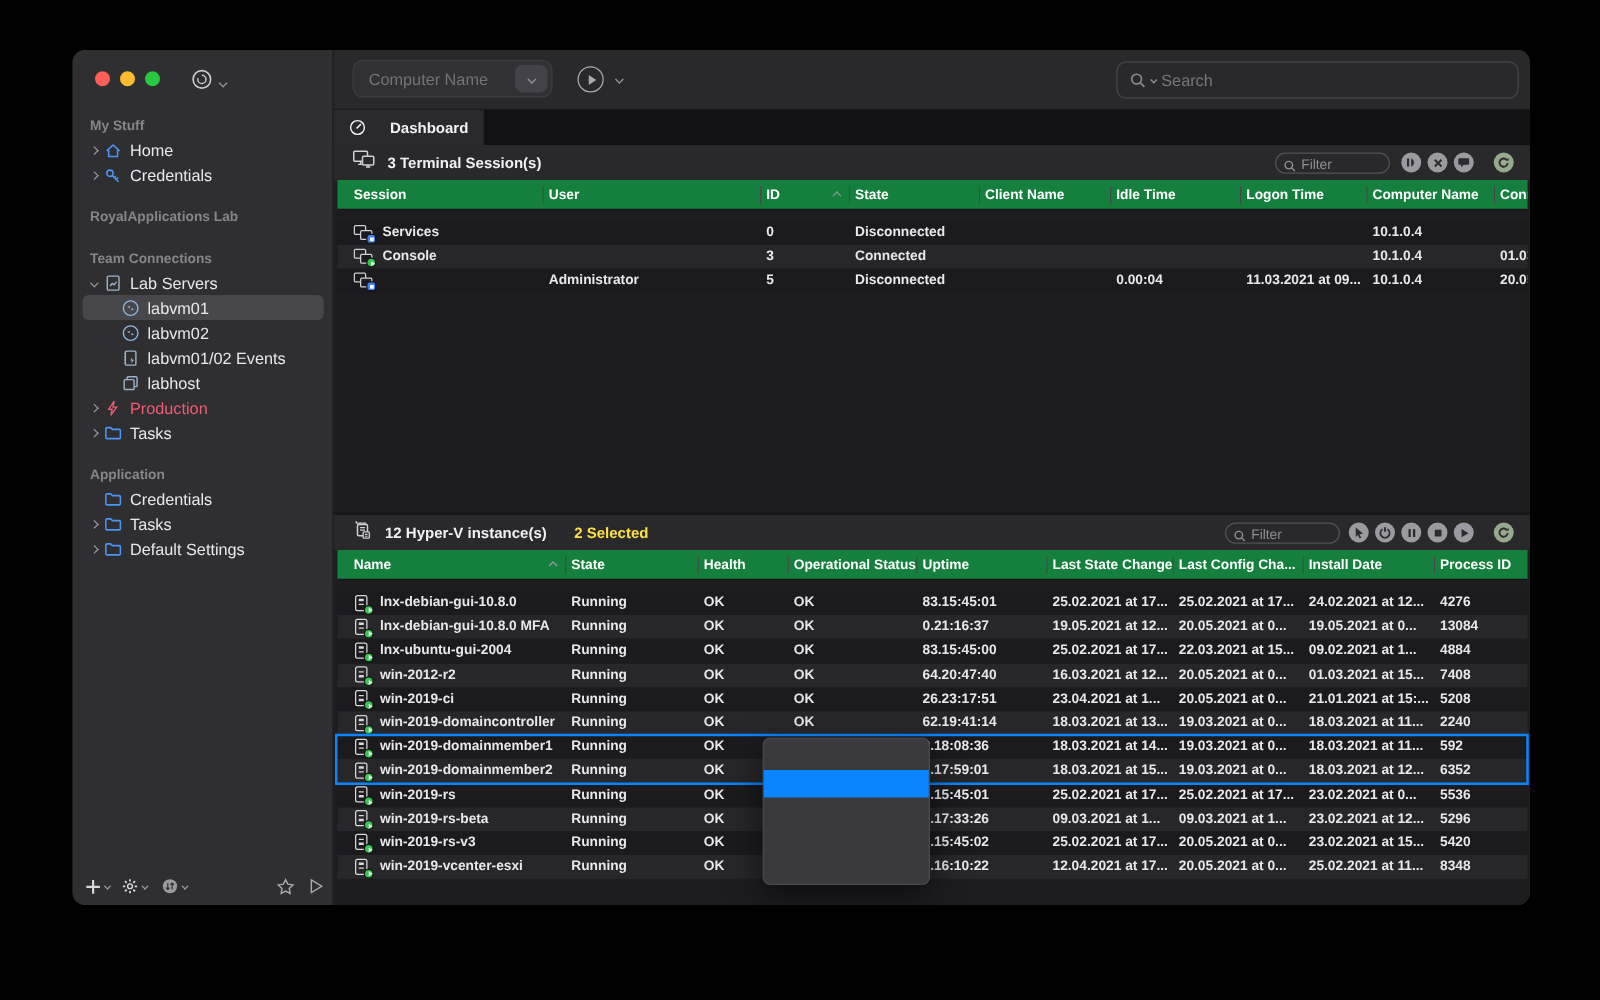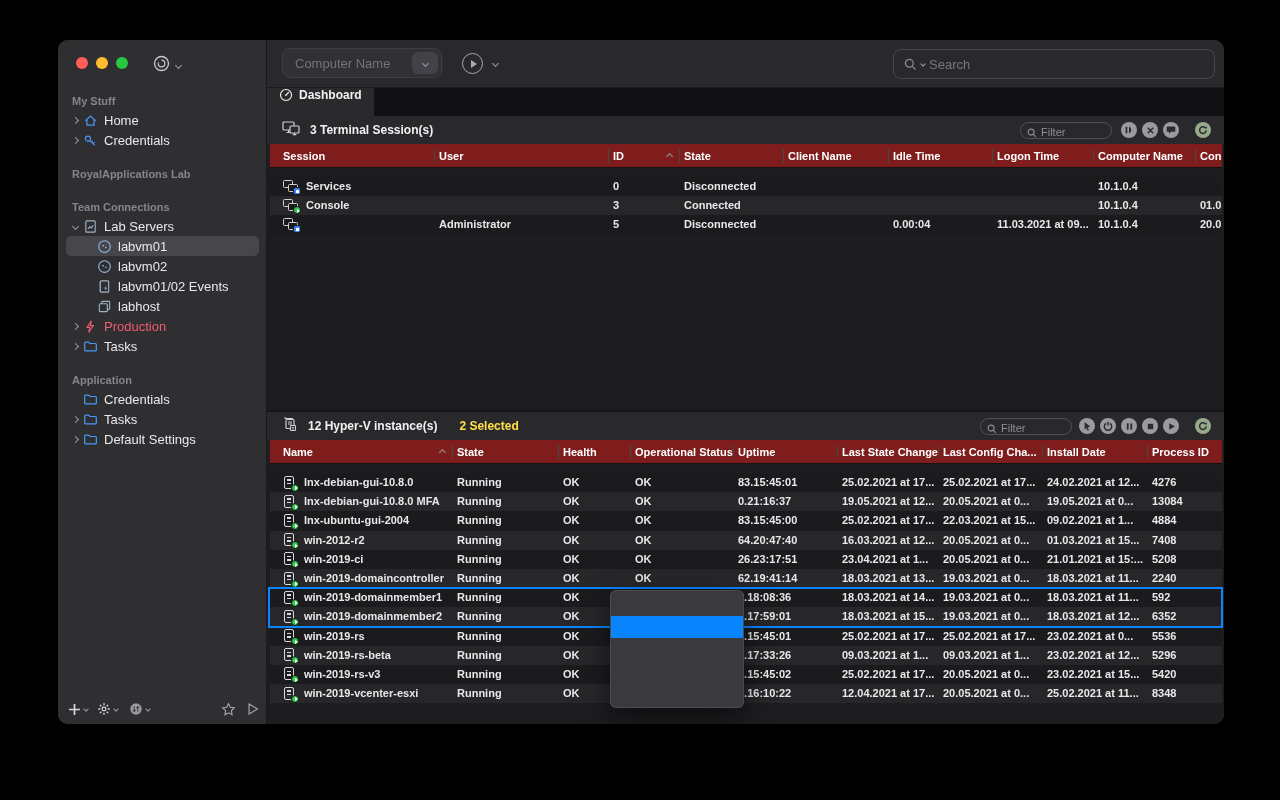--- a/index.html
+++ b/index.html
@@ -52,21 +52,21 @@
     border-top:4px solid transparent; border-bottom:4px solid transparent; margin-left:2px; }
   .play-chev { position:absolute; left:226px; top:21px; }
   .search-field { position:absolute; left:626px; top:9px; width:322px; height:30px;
     border:1px solid #47464c; border-radius:8px; display:flex; align-items:center; padding-left:10px; gap:4px; }
   .search-field input { flex:1; background:none; border:none; outline:none; font-size:13px;
     color:#ddd; font-family:inherit; }
   .search-field input::placeholder { color:#77767c; }
 
   .tabstrip { position:absolute; left:0; top:48px; width:100%; height:28px; background:#121114; }
   .tab { position:absolute; left:0; top:0; height:28px; padding:0 12px; background:#2a292c;
-    display:flex; align-items:flex-start; gap:6px; font-size:12px; font-weight:bold; color:#f2f2f4; }
+    display:flex; align-items:center; gap:19px; font-size:12px; font-weight:bold; color:#f2f2f4; }
 
   .panel { position:absolute; left:0; width:100%; }
   .panel1 { top:76px; height:294px; }
   .panel2 { top:372px; height:312px; }
   .phead { position:absolute; left:0; top:0; width:100%; height:28px; background:#29282b; display:flex; align-items:center; }
   .phead .picon { margin-left:15px; }
   .phead .ptitle { margin-left:10px; font-size:12px; font-weight:bold; color:#f1f1f3; }
   .phead .psel { margin-left:22px; font-size:12px; font-weight:bold; color:#fde047; }
   .filter { position:absolute; top:6px; width:92px; height:17px; border:1px solid #525257;
     border-radius:9px; display:flex; align-items:flex-end; padding-left:6px; gap:4px; }
@@ -74,21 +74,21 @@
     color:#ccc; font-family:inherit; }
   .filter input::placeholder { color:#8e8e93; }
   .f1 { left:753px; } .f2 { left:713px; }
   .pbtns { position:absolute; top:6px; right:13px; display:flex; gap:5px; align-items:center; }
   .cbtn { width:16px; height:16px; border-radius:50%; background:#9a9aa0;
     display:flex; align-items:center; justify-content:center; }
   .cbtn.green { background:#95aa8c; }
   .cbtn.gap { margin-left:11px; }
   .cbtn svg { display:block; }
 
-  .colhead { position:absolute; left:3px; top:28px; width:952px; height:24px; background:#7f1d1d;
+  .colhead { position:absolute; left:3px; top:28px; width:952px; height:24px; background:#15803d;
     display:grid; border-bottom:1px solid #141316; }
   .colhead .hc { position:relative; font-size:11px; font-weight:bold; color:#fff;
     line-height:24px; padding-left:5px; white-space:nowrap; overflow:hidden; }
   .colhead .hc.first { padding-left:13px; }
   .colhead .hc + .hc::before { content:""; position:absolute; left:0; top:5px; width:1px; height:14px; background:#47464b; }
   .caret { position:absolute; right:7px; top:10px; width:5px; height:5px;
     border-left:1.3px solid #9a9aa0; border-top:1.3px solid #9a9aa0; transform:rotate(45deg); }
   .tgrid  { grid-template-columns:164px 174px 71px 104px 105px 104px 101px 102px 27px; }
   .vgrid  { grid-template-columns:182px 106px 72px 103px 104px 101px 104px 105px 75px; }
 

